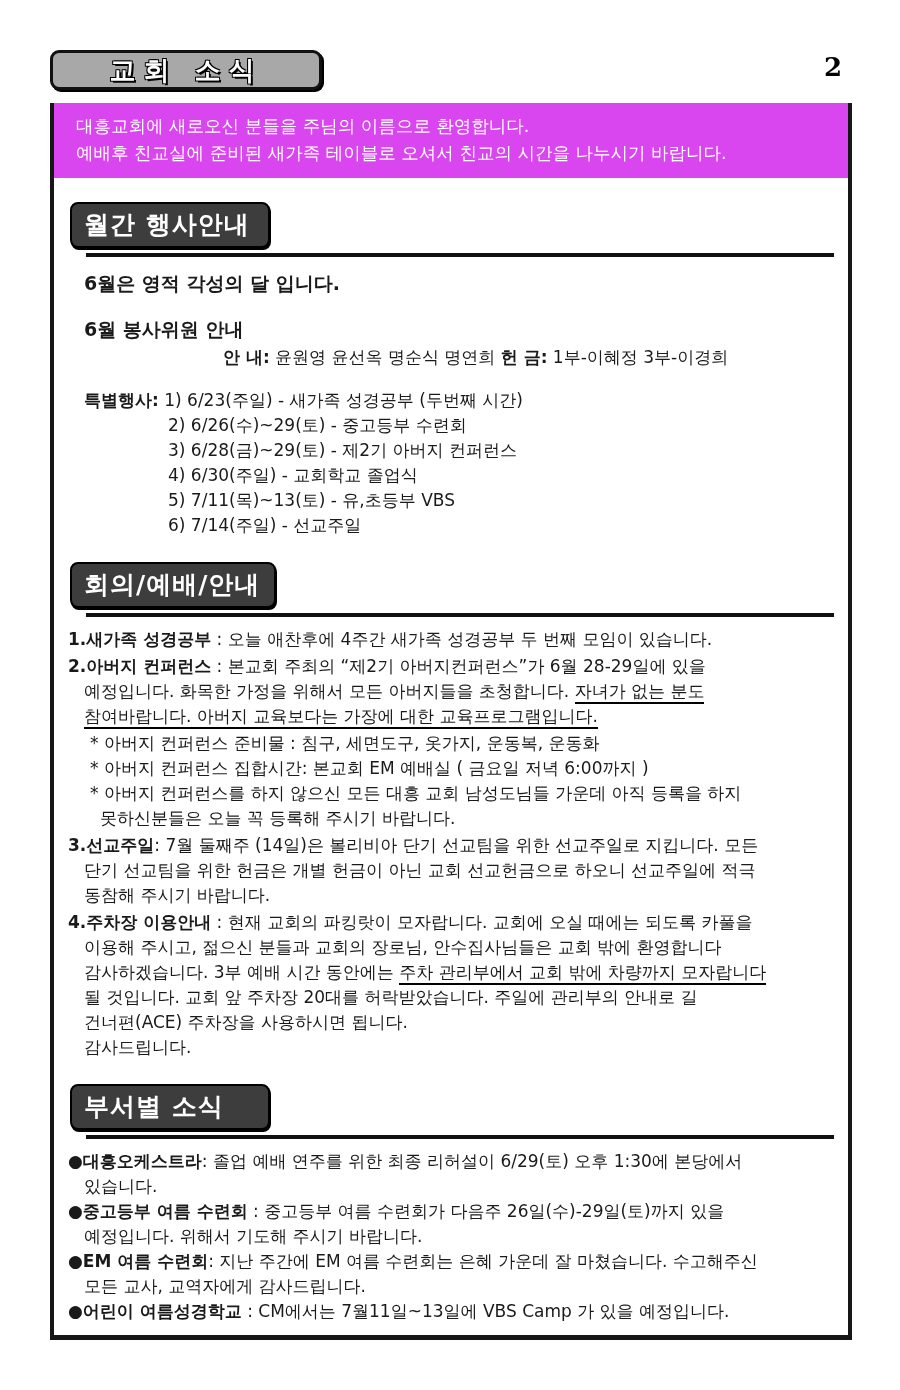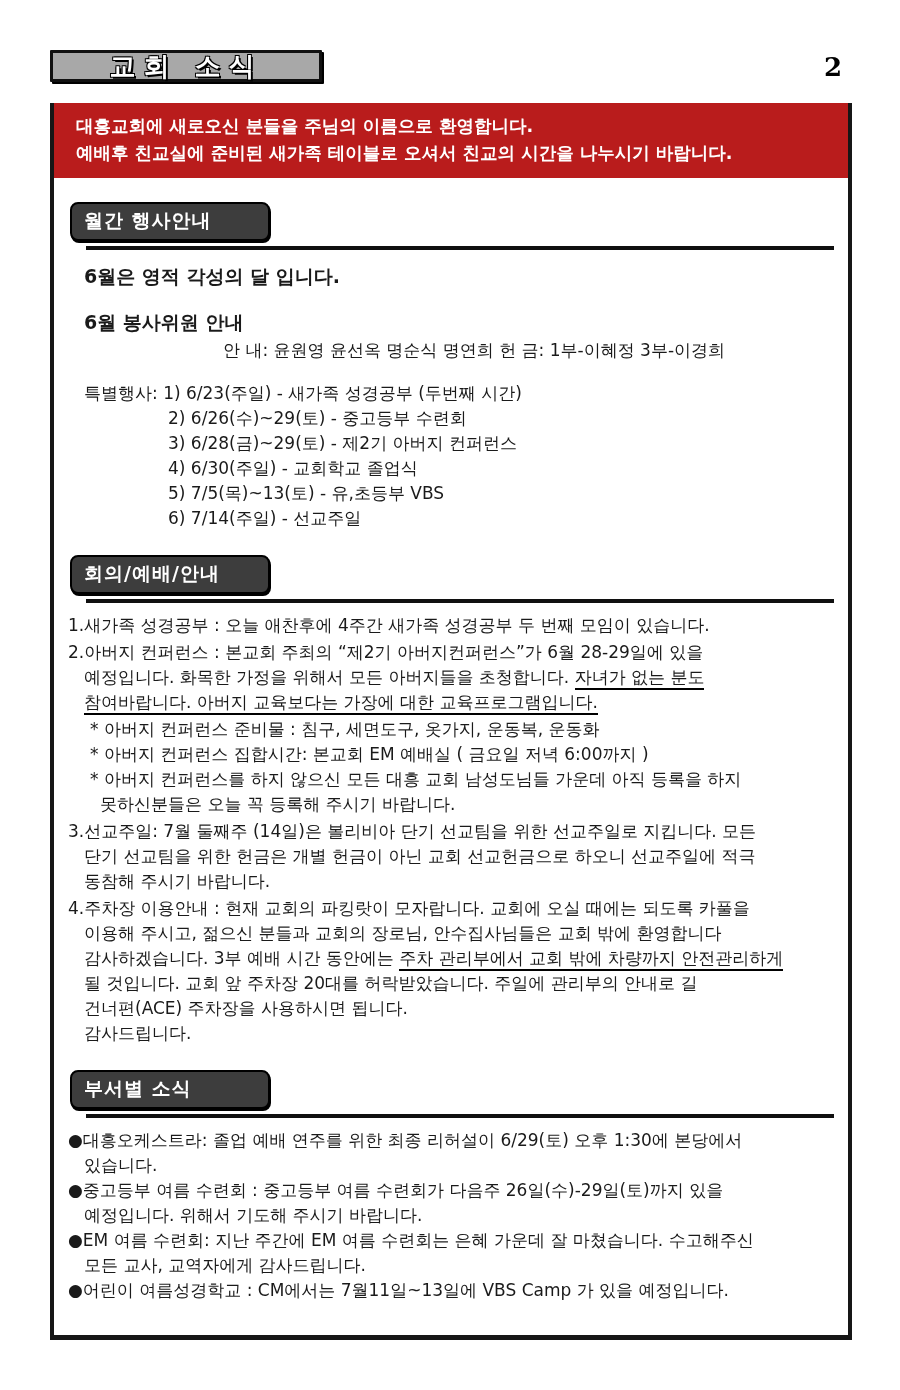--- a/index.html
+++ b/index.html
@@ -1,59 +1,59 @@
 <!DOCTYPE html>
 <html><head>
 <meta charset="utf-8">
 <style>
   * { margin:0; padding:0; box-sizing:border-box; }
   html,body { width:900px; height:1390px; background:#ffffff; overflow:hidden; }
   body { font-family:"DejaVu Sans", sans-serif; color:#1a1a1a; position:relative; }
 
   
   .title-box{
-    position:absolute; left:50px; top:50px; width:272px; height:32px;
-    background:#a8a8a8; border:3px solid #111; border-radius:1px;
+    position:absolute; left:50px; top:50px; width:272px; height:40px;
+    background:#a8a8a8; border:3px solid #111; border-radius:9px;
     box-shadow:2px 2px 0 #000;
     display:flex; align-items:center; justify-content:center;
   }
   .title-box span{
     color:#fff; font-weight:bold; font-size:26px; letter-spacing:8px;
     text-shadow:-1px -1px 0 #000, 1px -1px 0 #000, -1px 1px 0 #000, 2px 2px 0 #000;
   }
   .page-number{
     position:absolute; right:58px; top:52px;
     font-family:"DejaVu Serif", serif; font-weight:bold; font-size:26px; color:#000;
   }
 
   
   .content-box{
     position:absolute; left:50px; top:103px; width:802px; height:1237px;
     background:#fff;
     border-left:4px solid #161616; border-right:4px solid #161616; border-bottom:5px solid #161616;
     overflow:hidden;
   }
   .banner{
-    width:100%; background:#b91c1c; color:#fff; font-weight:bold;
+    width:100%; background:#d946ef; color:#fff; font-weight:normal;
     font-size:17.5px; line-height:27px; padding:10px 14px 11px 22px;
   }
   .sections{ padding:0 8px 0 14px; }
 
   .chip{
     display:inline-block; min-width:200px; margin-top:24px; margin-left:2px;
-    background:#3d3d3d; color:#fff; font-weight:bold; font-size:19px;
+    background:#3d3d3d; color:#fff; font-weight:bold; font-size:25px;
     border:2px solid #000; border-radius:8px; padding:4px 14px 5px 12px;
     box-shadow:1px 2px 0 #000;
     letter-spacing:1px;
   }
   .rule{ border-top:4px solid #101010; margin:5px 6px 0 18px; }
   .section-body{ margin-top:10px; }
 
   .line{ font-size:17px; line-height:25px; white-space:nowrap; }
-  .line span.b{ font-weight:normal; }
+  .line span.b{ font-weight:bold; }
   .line span.u{ border-bottom:2px solid #000; padding-bottom:1px; }
   .line span.lg{ font-weight:bold; font-size:19px; }
 </style>
 </head>
 <body>
 
 <div class="title-box">
   <span>교회 소식</span>
 </div>
 <div class="page-number">2</div>
@@ -65,38 +65,38 @@
   </div>
   <div class="sections" id="sections-root">
       <div><div class="chip">월간 행사안내</div><div class="rule"></div><div class="section-body">
           <div class="line" style="margin-left: 16px; margin-top: 14px;"><span class="lg">6월은 영적 각성의 달 입니다.</span></div>
           <div class="line" style="margin-left: 16px; margin-top: 20px;"><span class="lg">6월 봉사위원 안내</span></div>
           <div class="line" style="margin-left: 155px; margin-top: 2px;"><span class="b">안 내:</span><span> 윤원영 윤선옥 명순식 명연희       </span><span class="b">헌 금:</span><span> 1부-이혜정   3부-이경희</span></div>
           <div class="line" style="margin-left: 16px; margin-top: 18px;"><span class="b">특별행사:</span><span> 1) 6/23(주일) - 새가족 성경공부 (두번째 시간)</span></div>
           <div class="line" style="margin-left: 100px;"><span>2) 6/26(수)~29(토) - 중고등부 수련회</span></div>
           <div class="line" style="margin-left: 100px;"><span>3) 6/28(금)~29(토) - 제2기 아버지 컨퍼런스</span></div>
           <div class="line" style="margin-left: 100px;"><span>4) 6/30(주일) - 교회학교 졸업식</span></div>
-          <div class="line" style="margin-left: 100px;"><span>5) 7/5(목)~13(토) - 유,초등부 VBS</span></div>
+          <div class="line" style="margin-left: 100px;"><span>5) 7/11(목)~13(토) - 유,초등부 VBS</span></div>
           <div class="line" style="margin-left: 100px;"><span>6) 7/14(주일) - 선교주일</span></div>
         </div></div>
       <div><div class="chip">회의/예배/안내</div><div class="rule"></div><div class="section-body">
           <div class="line" style="margin-left: 0px; margin-top: 10px;"><span class="b">1.새가족 성경공부</span><span> :  오늘 애찬후에 4주간 새가족 성경공부 두 번째 모임이 있습니다.</span></div>
           <div class="line" style="margin-left: 0px; margin-top: 2px;"><span class="b">2.아버지 컨퍼런스</span><span> : 본교회 주최의 “제2기 아버지컨퍼런스”가 6월 28-29일에 있을</span></div>
           <div class="line" style="margin-left: 16px;"><span>예정입니다. 화목한 가정을 위해서 모든 아버지들을 초청합니다. </span><span class="u">자녀가 없는 분도</span></div>
           <div class="line" style="margin-left: 16px;"><span class="u">참여바랍니다. 아버지 교육보다는 가장에 대한 교육프로그램입니다.</span></div>
           <div class="line" style="margin-left: 22px; margin-top: 2px;"><span>* 아버지 컨퍼런스 준비물 : 침구, 세면도구, 옷가지, 운동복, 운동화</span></div>
           <div class="line" style="margin-left: 22px;"><span>* 아버지 컨퍼런스 집합시간: 본교회 EM 예배실 ( 금요일 저녁 6:00까지 )</span></div>
           <div class="line" style="margin-left: 22px;"><span>* 아버지 컨퍼런스를 하지 않으신 모든 대흥 교회 남성도님들 가운데 아직 등록을 하지</span></div>
           <div class="line" style="margin-left: 32px;"><span>못하신분들은 오늘 꼭 등록해 주시기 바랍니다.</span></div>
           <div class="line" style="margin-left: 0px; margin-top: 2px;"><span class="b">3.선교주일</span><span>: 7월 둘째주 (14일)은 볼리비아 단기 선교팀을 위한 선교주일로 지킵니다. 모든</span></div>
           <div class="line" style="margin-left: 16px;"><span>단기 선교팀을 위한 헌금은 개별 헌금이 아닌 교회 선교헌금으로 하오니 선교주일에 적극</span></div>
           <div class="line" style="margin-left: 16px;"><span>동참해 주시기 바랍니다.</span></div>
           <div class="line" style="margin-left: 0px; margin-top: 2px;"><span class="b">4.주차장 이용안내</span><span> : 현재 교회의 파킹랏이 모자랍니다. 교회에 오실 때에는 되도록 카풀을</span></div>
           <div class="line" style="margin-left: 16px;"><span>이용해 주시고, 젊으신 분들과 교회의 장로님, 안수집사님들은 교회 밖에 환영합니다</span></div>
-          <div class="line" style="margin-left: 16px;"><span>감사하겠습니다. 3부 예배 시간 동안에는 </span><span class="u">주차 관리부에서 교회 밖에 차량까지 안전관리하게</span></div>
+          <div class="line" style="margin-left: 16px;"><span>감사하겠습니다. 3부 예배 시간 동안에는 </span><span class="u">주차 관리부에서 교회 밖에 차량까지 모자랍니다</span></div>
           <div class="line" style="margin-left: 16px;"><span>될 것입니다. 교회 앞 주차장 20대를 허락받았습니다. 주일에 관리부의 안내로 길</span></div>
           <div class="line" style="margin-left: 16px;"><span>건너편(ACE) 주차장을 사용하시면 됩니다.</span></div>
           <div class="line" style="margin-left: 16px;"><span>감사드립니다.</span></div>
         </div></div>
       <div><div class="chip">부서별 소식</div><div class="rule"></div><div class="section-body">
           <div class="line" style="margin-left: 0px; margin-top: 8px;"><span class="b">●대흥오케스트라</span><span>: 졸업 예배 연주를 위한 최종 리허설이 6/29(토) 오후 1:30에 본당에서</span></div>
           <div class="line" style="margin-left: 16px;"><span>있습니다.</span></div>
           <div class="line" style="margin-left: 0px;"><span class="b">●중고등부 여름 수련회</span><span> :  중고등부 여름 수련회가 다음주 26일(수)-29일(토)까지 있을</span></div>
           <div class="line" style="margin-left: 16px;"><span>예정입니다.  위해서 기도해 주시기 바랍니다.</span></div>
           <div class="line" style="margin-left: 0px;"><span class="b">●EM 여름 수련회</span><span>:  지난 주간에 EM 여름 수련회는 은혜 가운데 잘 마쳤습니다. 수고해주신</span></div>

